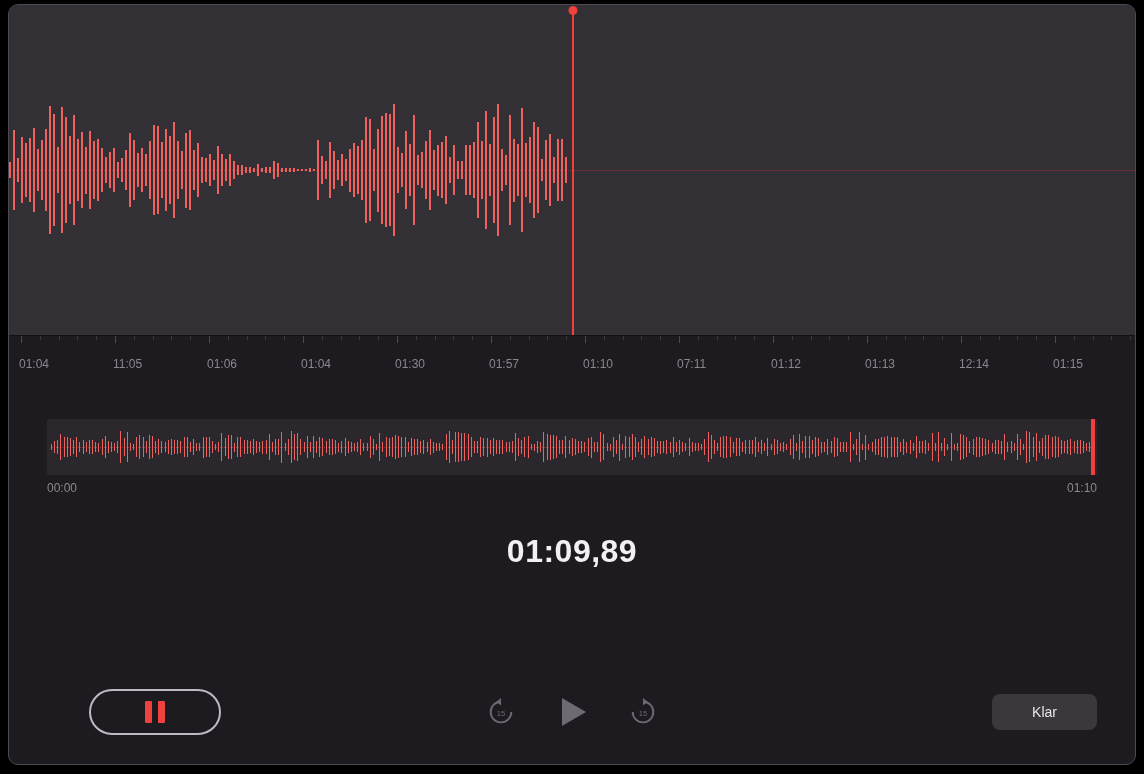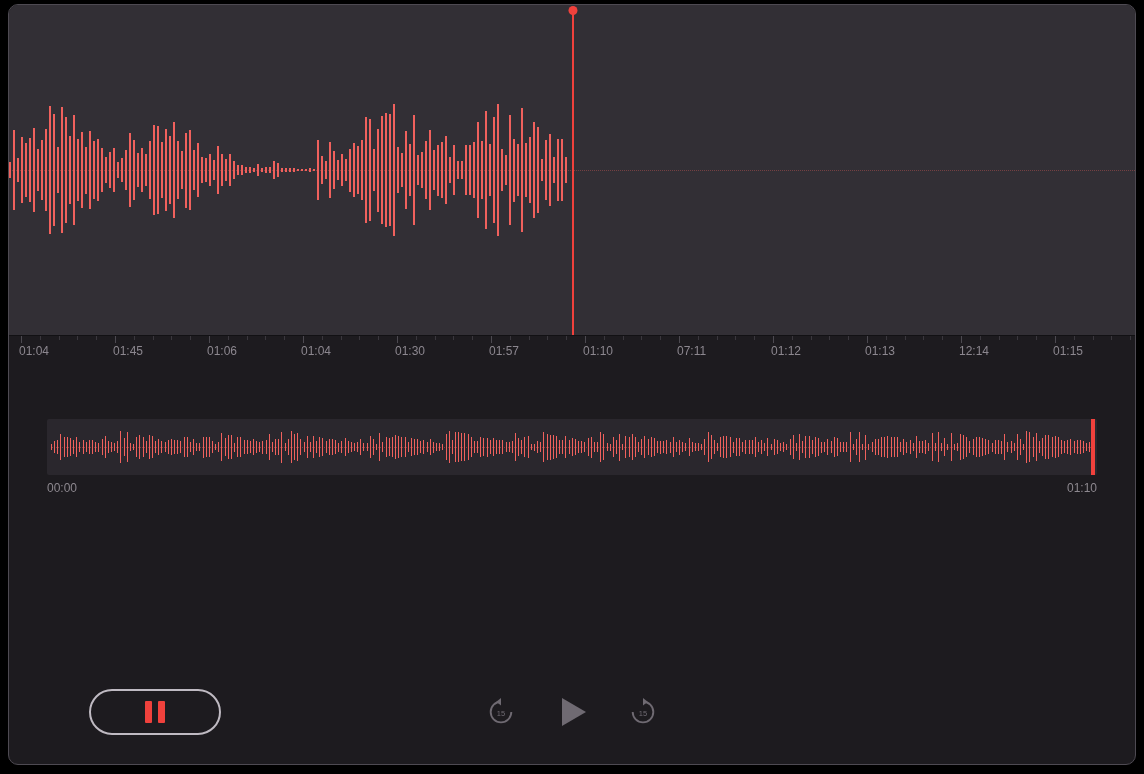--- a/index.html
+++ b/index.html
@@ -84,21 +84,21 @@
     position: relative;
     border-top:1px solid #121114;
   }
   .ruler .tick {
     position:absolute; top:0;
     width:1px; background:#3a373d;
   }
   .ruler .tick.major { height:7px; background:#4c4950; }
   .ruler .tick.minor { height:4px; }
   .ruler .label {
-    position:absolute; top:8px;
+    position:absolute; top:21px;
     color:#8c878f; font-size:12px;
     transform: translateX(-2px);
   }
   
   .overview {
     margin: 40px 38px 0 38px;
     position: relative;
   }
   .overview .strip {
     height: 56px;
@@ -329,21 +329,21 @@
   </div>
 
   <div class="ruler" id="ruler">
       <div class="tick major" style="left:12px"></div>
       <div class="label" style="left:12px">01:04</div>
       <div class="tick minor" style="left:30.8px"></div>
       <div class="tick minor" style="left:49.6px"></div>
       <div class="tick minor" style="left:68.4px"></div>
       <div class="tick minor" style="left:87.2px"></div>
       <div class="tick major" style="left:106px"></div>
-      <div class="label" style="left:106px">01:45</div>
+      <div class="label" style="left:106px">11:05</div>
       <div class="tick minor" style="left:124.8px"></div>
       <div class="tick minor" style="left:143.6px"></div>
       <div class="tick minor" style="left:162.4px"></div>
       <div class="tick minor" style="left:181.2px"></div>
       <div class="tick major" style="left:200px"></div>
       <div class="label" style="left:200px">01:06</div>
       <div class="tick minor" style="left:218.8px"></div>
       <div class="tick minor" style="left:237.6px"></div>
       <div class="tick minor" style="left:256.4px"></div>
       <div class="tick minor" style="left:275.2px"></div>
@@ -739,20 +739,21 @@
           <div class="mini-bar" style="height:9.1px"></div>
         </div>
       <div class="cursor"></div>
     </div>
     <div class="time-labels">
       <span>00:00</span>
       <span>01:10</span>
     </div>
   </div>
 
+  <div class="timer">01:09,89</div>
 
   <div class="controls">
     <div class="record-btn">
       <div class="pause-glyph">
         <span></span>
           <span></span>
       </div>
     </div>
 
     <div class="transport">
@@ -770,15 +771,16 @@
       </span>
       <span class="skip">
         <svg viewBox="0 0 32 32" fill="none" stroke="#6f6a72" stroke-width="2">
           <path d="M16 5 A11 11 0 1 1 5 16"></path>
           <polyline points="16,1 16,9 21,5" fill="#6f6a72" stroke="none"></polyline>
           <text x="16" y="20" text-anchor="middle" font-size="8" fill="#6f6a72" stroke="none" font-family="Arial">15</text>
         </svg>
       </span>
     </div>
 
+    <button class="done-btn">Klar</button>
   </div>
 
 </div>
 
 </body></html>

